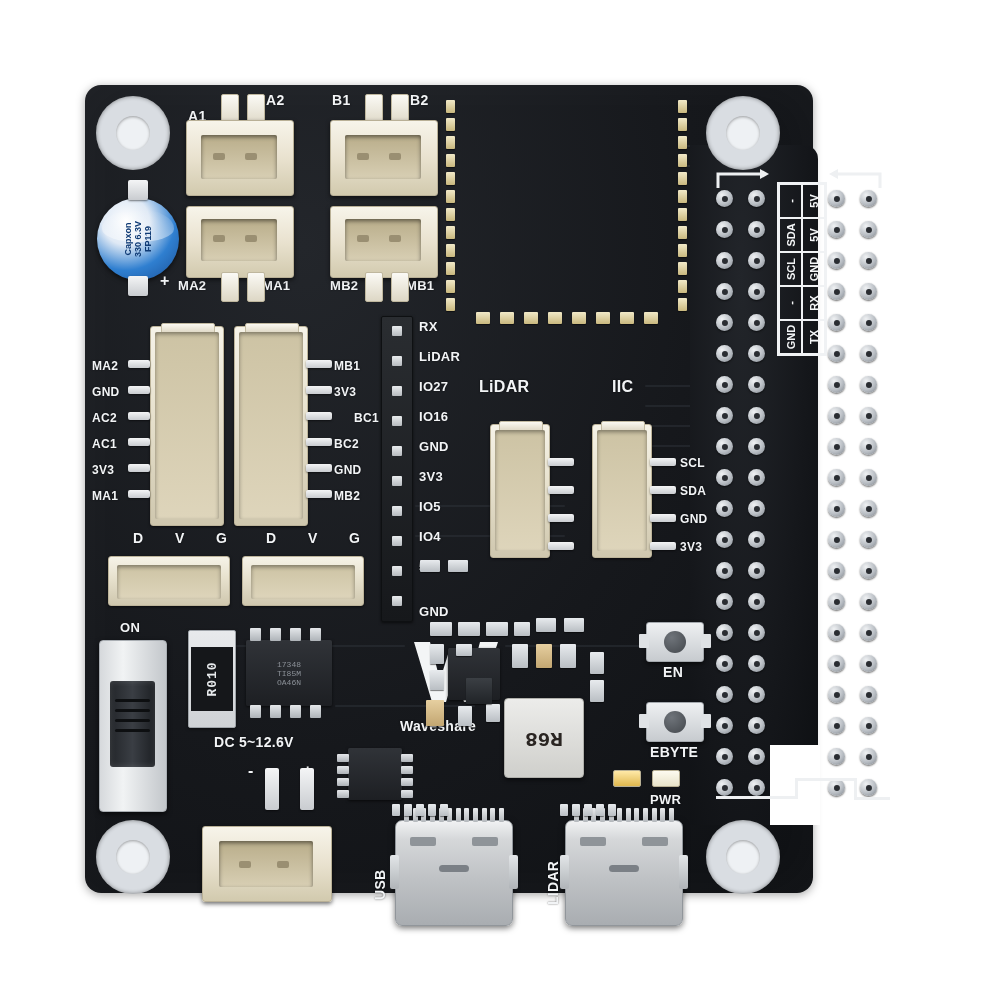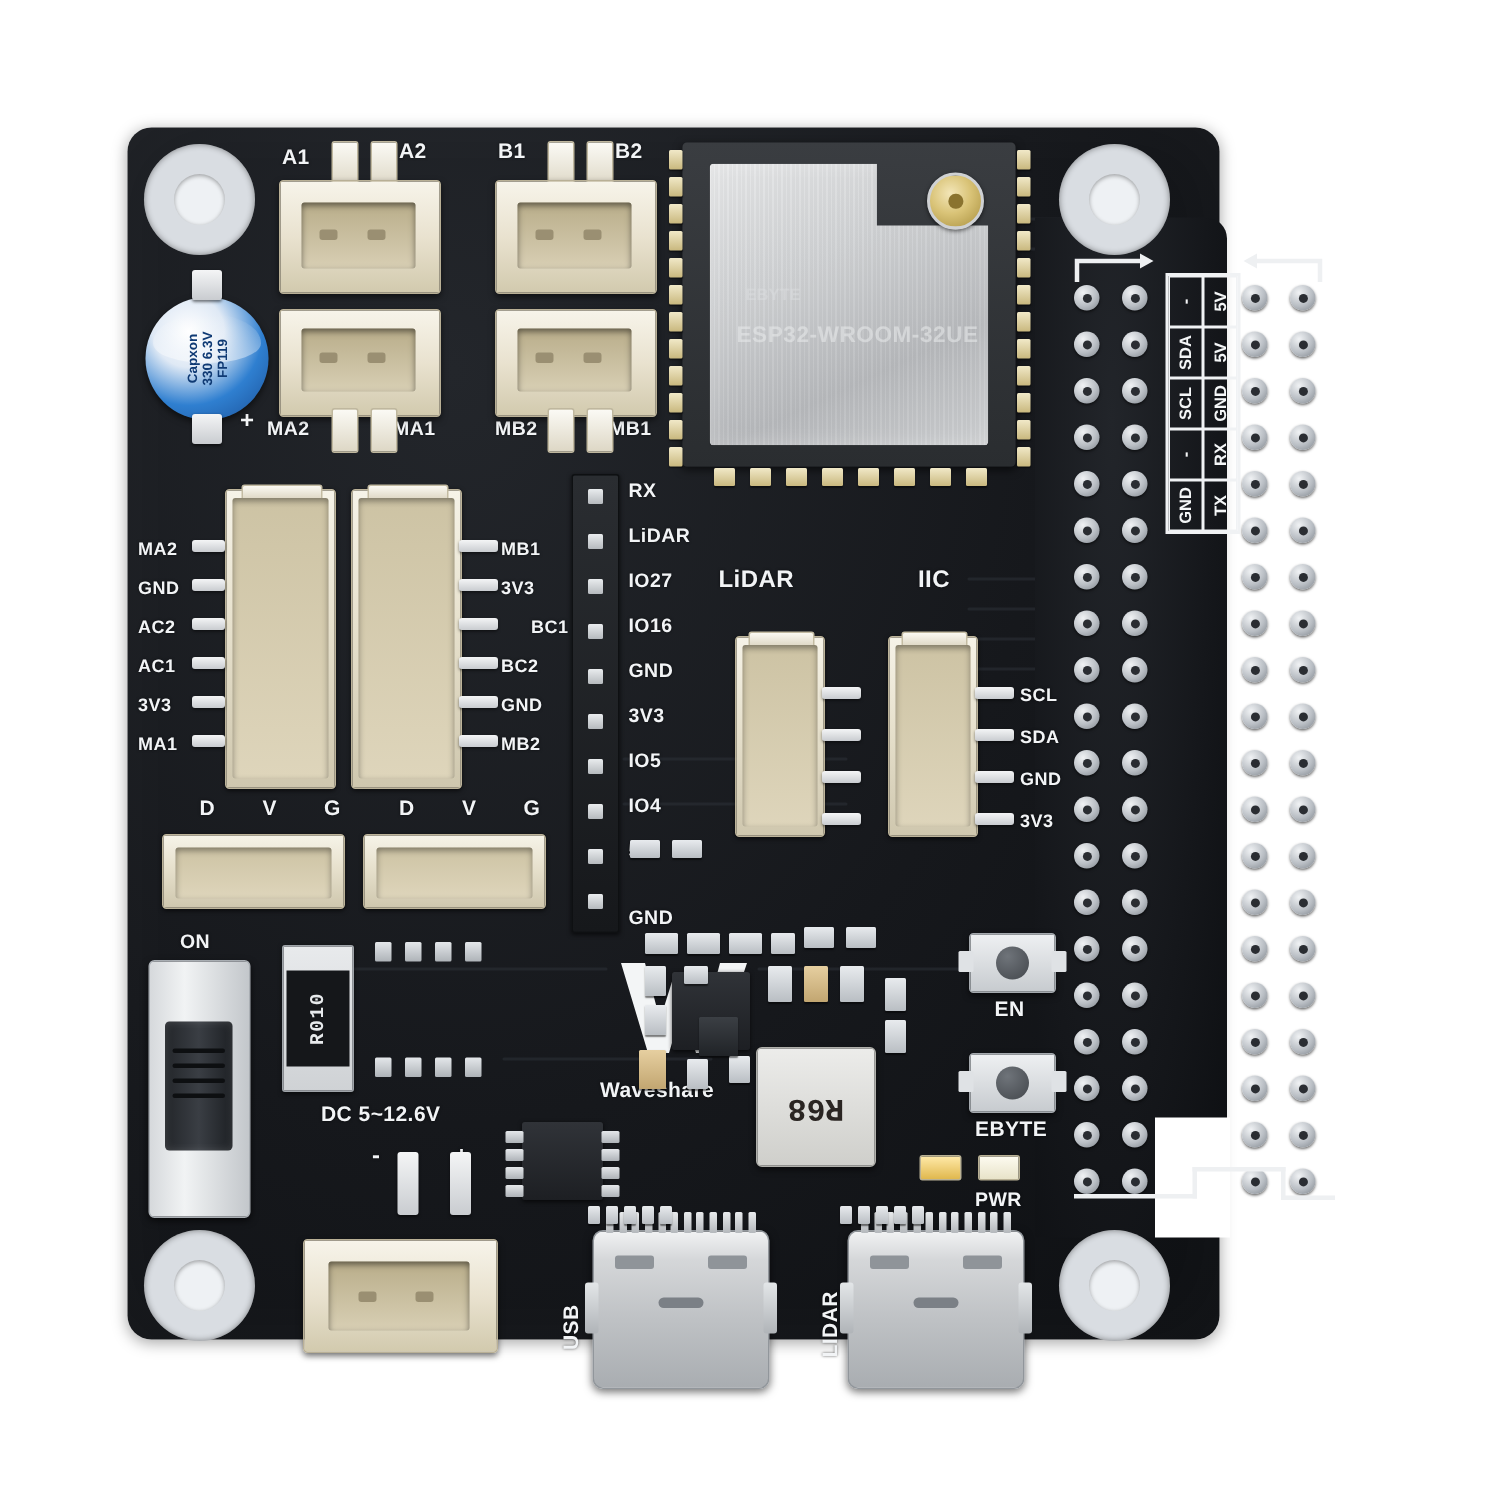--- a/index.html
+++ b/index.html
@@ -210,21 +210,21 @@
     </div>
   </div>
   <div class="pcb-ext"></div>
   <div class="pcb-notch"></div>
 
   <div class="mhole" style="left:96px;top:96px;width:74px;height:74px;"></div>
   <div class="mhole" style="left:706px;top:96px;width:74px;height:74px;"></div>
   <div class="mhole" style="left:96px;top:820px;width:74px;height:74px;"></div>
   <div class="mhole" style="left:706px;top:820px;width:74px;height:74px;"></div>
 
-  <div class="slk s14" style="left:188px;top:96px;">A1</div>
+  <div class="slk s14" style="left:188px;top:108px;">A1</div>
   <div class="slk s14" style="left:266px;top:92px;">A2</div>
   <div class="slk s14" style="left:332px;top:92px;">B1</div>
   <div class="slk s14" style="left:410px;top:92px;">B2</div>
 
   <div class="slk s13" style="left:178px;top:278px;">MA2</div>
   <div class="slk s13" style="left:262px;top:278px;">MA1</div>
   <div class="slk s13" style="left:330px;top:278px;">MB2</div>
   <div class="slk s13" style="left:406px;top:278px;">MB1</div>
   <div class="slk s16" style="left:160px;top:272px;">+</div>
 
@@ -264,26 +264,20 @@
     <div class="txt">
       <span>Capxon</span><br>
       <span>330</span>
       <span>6.3V</span><br>
       <span>FP119</span>
     </div>
   </div>
   <div class="pin" style="left:128px;top:180px;width:20px;height:20px;"></div>
   <div class="pin" style="left:128px;top:276px;width:20px;height:20px;"></div>
 
-  <div class="esp">
-    <div class="shield"></div>
-    <div class="ipex"></div>
-    <div class="esp-brand" style="left:42px;top:96px;">EBYTE</div>
-    <div class="esp-label" style="left:36px;top:120px;">ESP32-WROOM-32UE</div>
-  </div>
 
   <div>
     <div class="esp-pin" style="left:446px;top:100px;"></div>
       <div class="esp-pin" style="left:446px;top:118px;"></div>
     <div class="esp-pin" style="left:446px;top:136px;"></div>
       <div class="esp-pin" style="left:446px;top:154px;"></div>
     <div class="esp-pin" style="left:446px;top:172px;"></div>
       <div class="esp-pin" style="left:446px;top:190px;"></div>
     <div class="esp-pin" style="left:446px;top:208px;"></div>
       <div class="esp-pin" style="left:446px;top:226px;"></div>
@@ -562,20 +556,27 @@
         <i style="top:38px;"></i>
         <i style="top:48px;"></i>
     </div>
   </div>
 
   <div class="shunt">
     <div class="body"></div>
     <div class="t">R010</div>
   </div>
 
+  <div class="ic" style="left:246px;top:640px;width:86px;height:66px;">
+    <div class="mark">
+      <span>17348</span><br>
+      <span>TI85M</span><br>
+      <span>OA46N</span>
+    </div>
+  </div>
   <div>
     <div class="icleg" style="left:250px;top:628px;width:11px;height:13px;"></div>
     <div class="icleg" style="left:270px;top:628px;width:11px;height:13px;"></div>
     <div class="icleg" style="left:290px;top:628px;width:11px;height:13px;"></div>
     <div class="icleg" style="left:310px;top:628px;width:11px;height:13px;"></div>
     <div class="icleg" style="left:250px;top:705px;width:11px;height:13px;"></div>
     <div class="icleg" style="left:270px;top:705px;width:11px;height:13px;"></div>
     <div class="icleg" style="left:290px;top:705px;width:11px;height:13px;"></div>
     <div class="icleg" style="left:310px;top:705px;width:11px;height:13px;"></div>
   </div>

